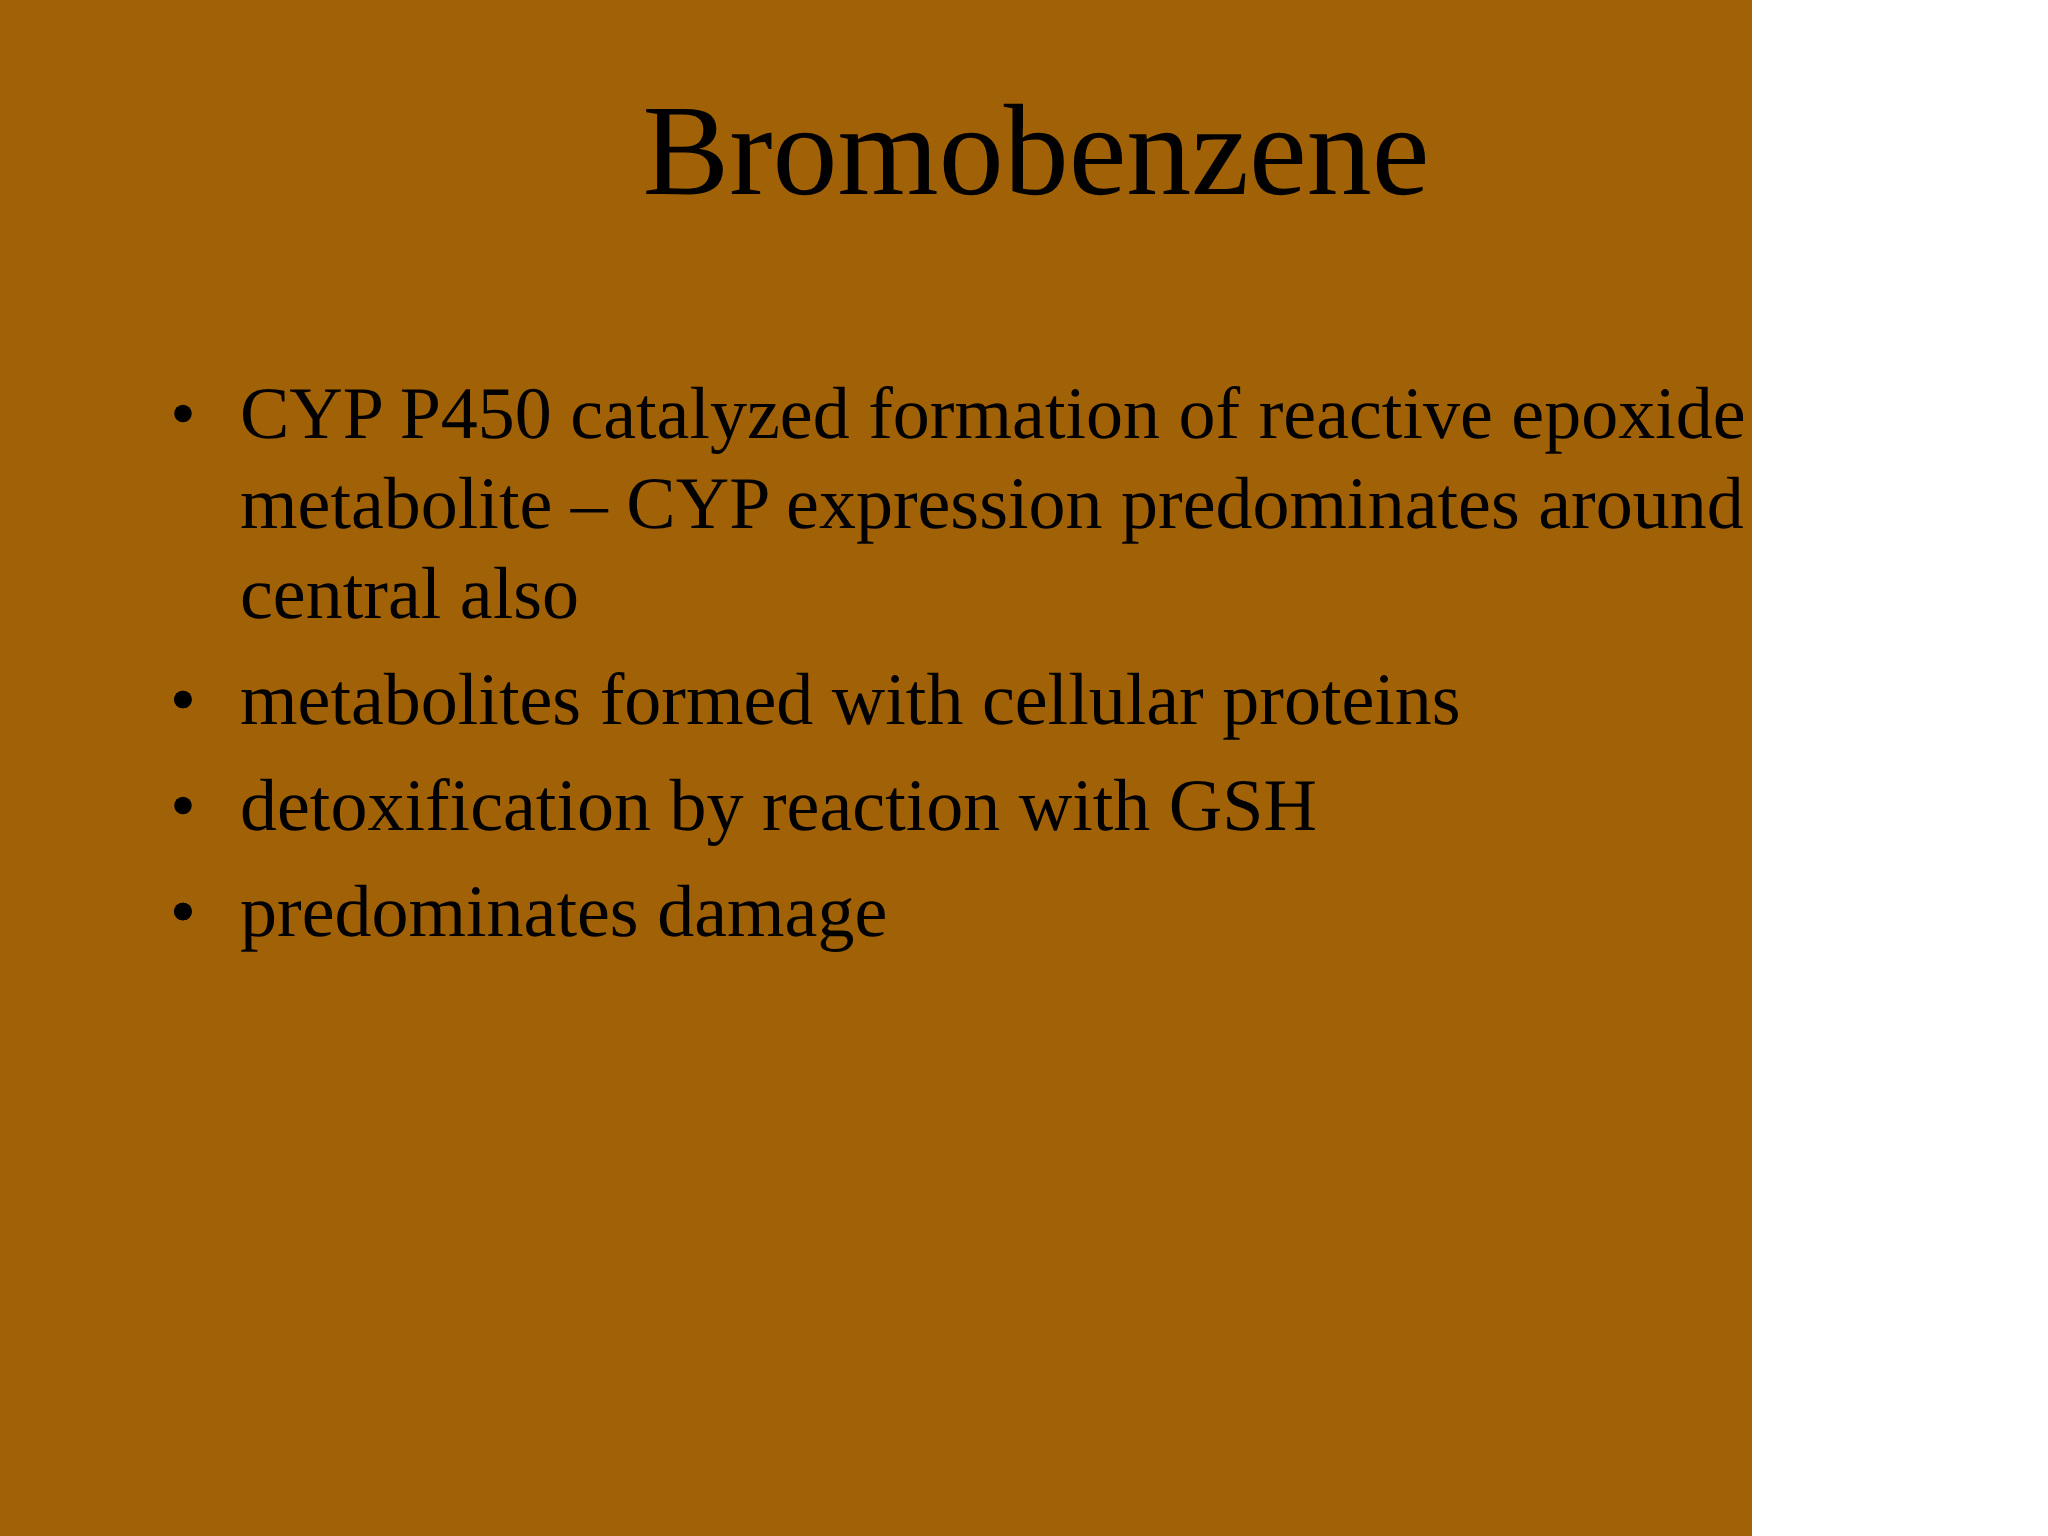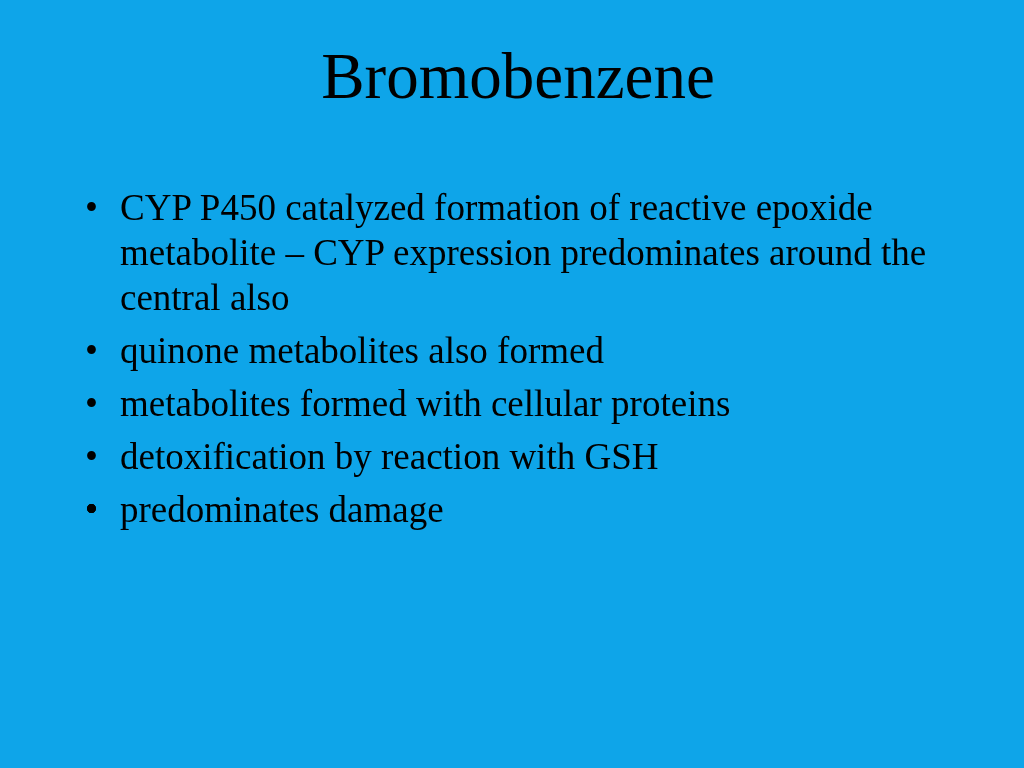--- a/index.html
+++ b/index.html
@@ -2,23 +2,23 @@
 <html><head>
 <meta charset="utf-8">
 <style>
   html, body {
     margin: 0;
     padding: 0;
     background: #ffffff;
   }
   .slide {
     position: relative;
-    width: 1024px;
+    width: 876px;
     height: 768px;
-    background: #0ea5e9;
+    background: #a16207;
     overflow: hidden;
     font-family: "Liberation Serif", "DejaVu Serif", serif;
     color: #000000;
   }
   .slide-title {
     position: absolute;
     top: 44px;
     left: 0;
     width: 1024px;
     margin: 0;
@@ -64,21 +64,20 @@
 
   <ul class="bullet-list">
 
     <li class="bullet-item">
       <span class="bullet-marker">•</span>
       <span class="bullet-text">CYP P450 catalyzed formation of reactive epoxide metabolite – CYP expression predominates around the central also</span>
     </li>
 
     <li class="bullet-item">
       <span class="bullet-marker">•</span>
-      <span class="bullet-text">quinone metabolites also formed</span>
     </li>
 
     <li class="bullet-item">
       <span class="bullet-marker">•</span>
       <span class="bullet-text">metabolites formed with cellular proteins</span>
     </li>
 
     <li class="bullet-item">
       <span class="bullet-marker">•</span>
       <span class="bullet-text">detoxification by reaction with GSH</span>

